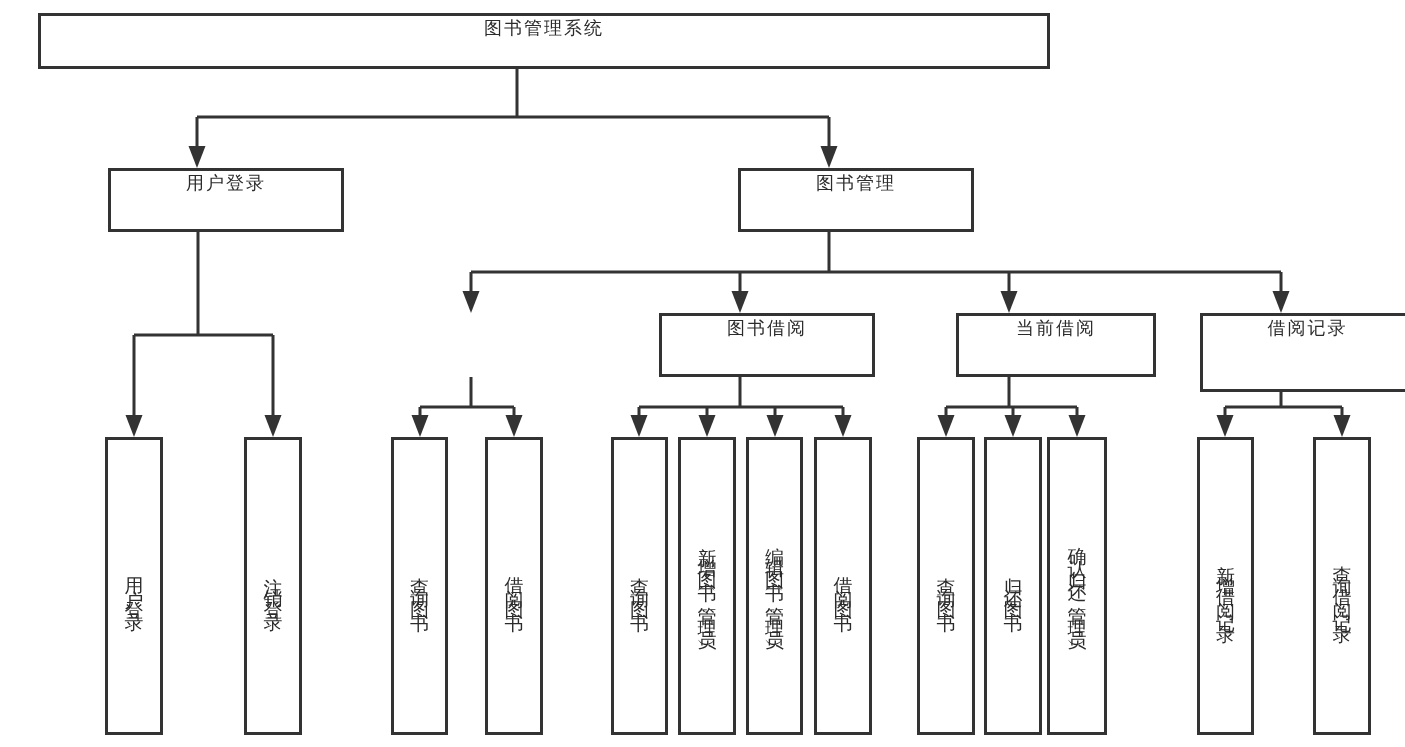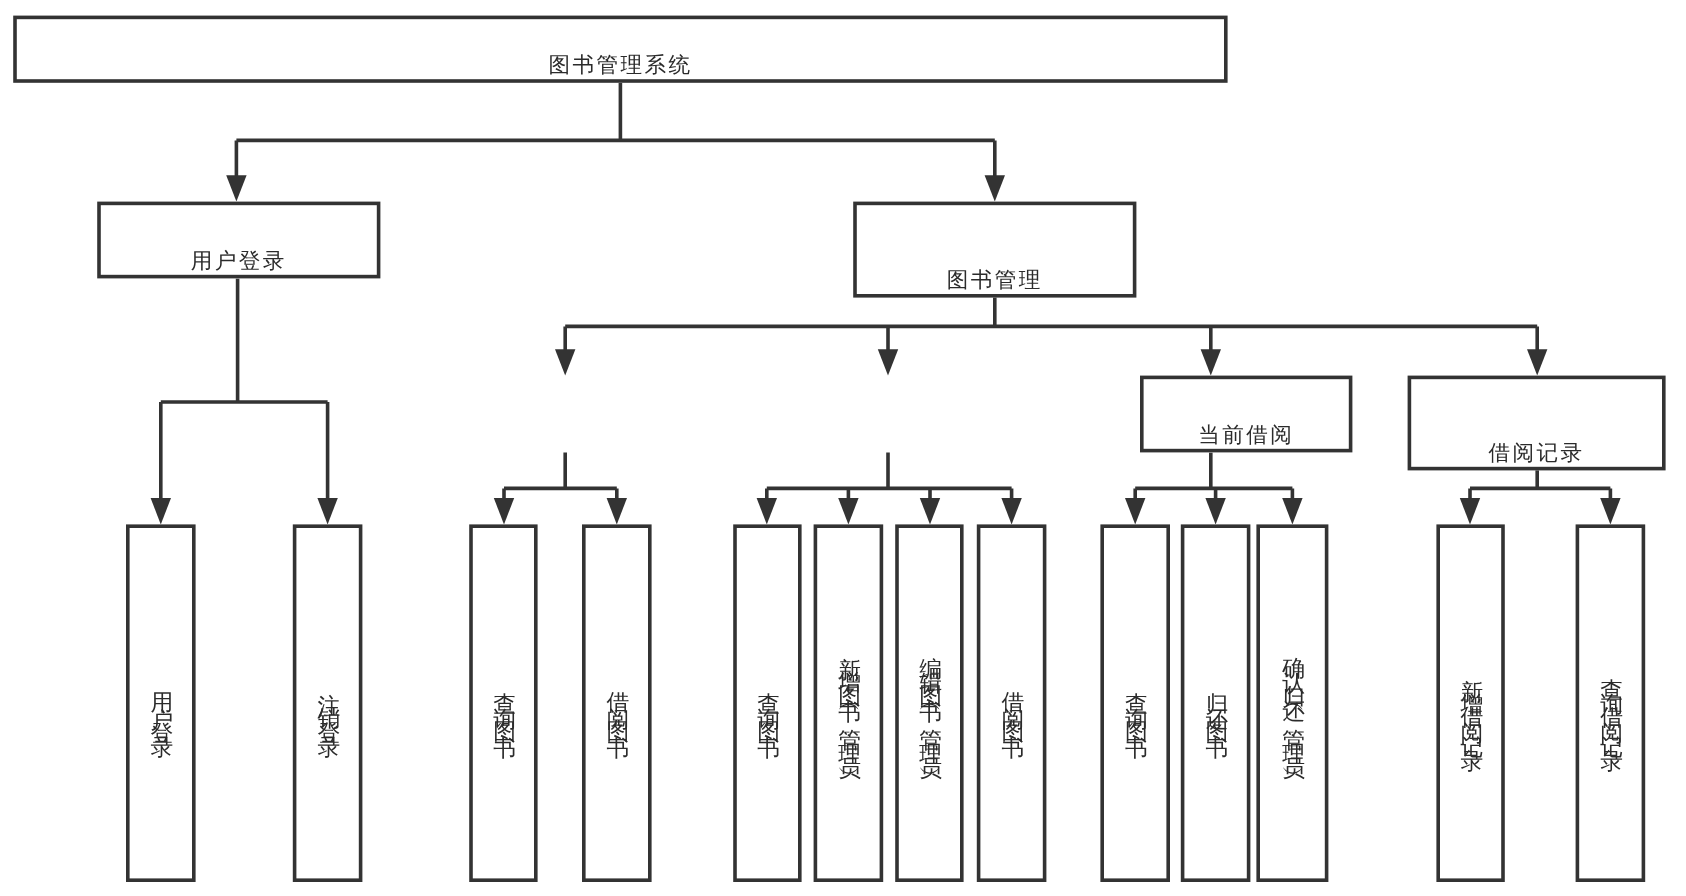--- a/index.html
+++ b/index.html
@@ -7,21 +7,21 @@
   html,body { background:#ffffff; }
   #canvas {
     position:relative; width:1405px; height:747px; background:#ffffff;
     font-family:"Liberation Sans","DejaVu Sans",sans-serif; overflow:hidden;
   }
   #connectors { position:absolute; left:0; top:0; width:1405px; height:747px; }
   #connectors path { stroke:var(--line); stroke-width:3; fill:none; }
   #connectors polygon { fill:var(--line); stroke:none; }
   .hbox {
     position:absolute; background:var(--boxbg); border:3px solid var(--line);
-    display:flex; align-items:flex-end; justify-content:center;
+    display:flex; align-items:flex-start; justify-content:center;margin-left:27px;
   }
   .hbox span {
     font-size:18px; letter-spacing:2px; color:var(--text); white-space:nowrap;
   }
   .vbox {
     position:absolute; background:var(--boxbg); border:3px solid var(--line);
     display:flex; align-items:center; justify-content:center;
   }
   .vbox span {
     writing-mode:vertical-rl; text-orientation:mixed;
@@ -73,25 +73,28 @@
     <polygon points="1333.5,415 1350.5,415 1342,437"></polygon>
   </svg>
 
   <div class="hbox" style="left:11px;top:13px;width:1012px;height:56px">
     <span>图书管理系统</span>
   </div>
 
   <div class="hbox" style="left:81px;top:168px;width:236px;height:64px">
     <span>用户登录</span>
   </div>
-  <div class="hbox" style="left:711px;top:168px;width:236px;height:80px">
+  <div class="hbox" style="left:711px;top:168px;width:236px;height:64px">
     <span>图书管理</span>
   </div>
 
-  <div class="hbox" style="left:950px;top:313px;width:177px;height:64px">
+  <div class="hbox" style="left:632px;top:313px;width:216px;height:64px">
+    <span>图书借阅</span>
+  </div>
+  <div class="hbox" style="left:929px;top:313px;width:200px;height:64px">
     <span>当前借阅</span>
   </div>
   <div class="hbox" style="left:1173px;top:313px;width:215px;height:79px">
     <span>借阅记录</span>
   </div>
 
   <div class="vbox" style="left:105px;top:437px;width:58px;height:298px">
     <span>用户登录</span>
   </div>
   <div class="vbox" style="left:244px;top:437px;width:58px;height:298px">

